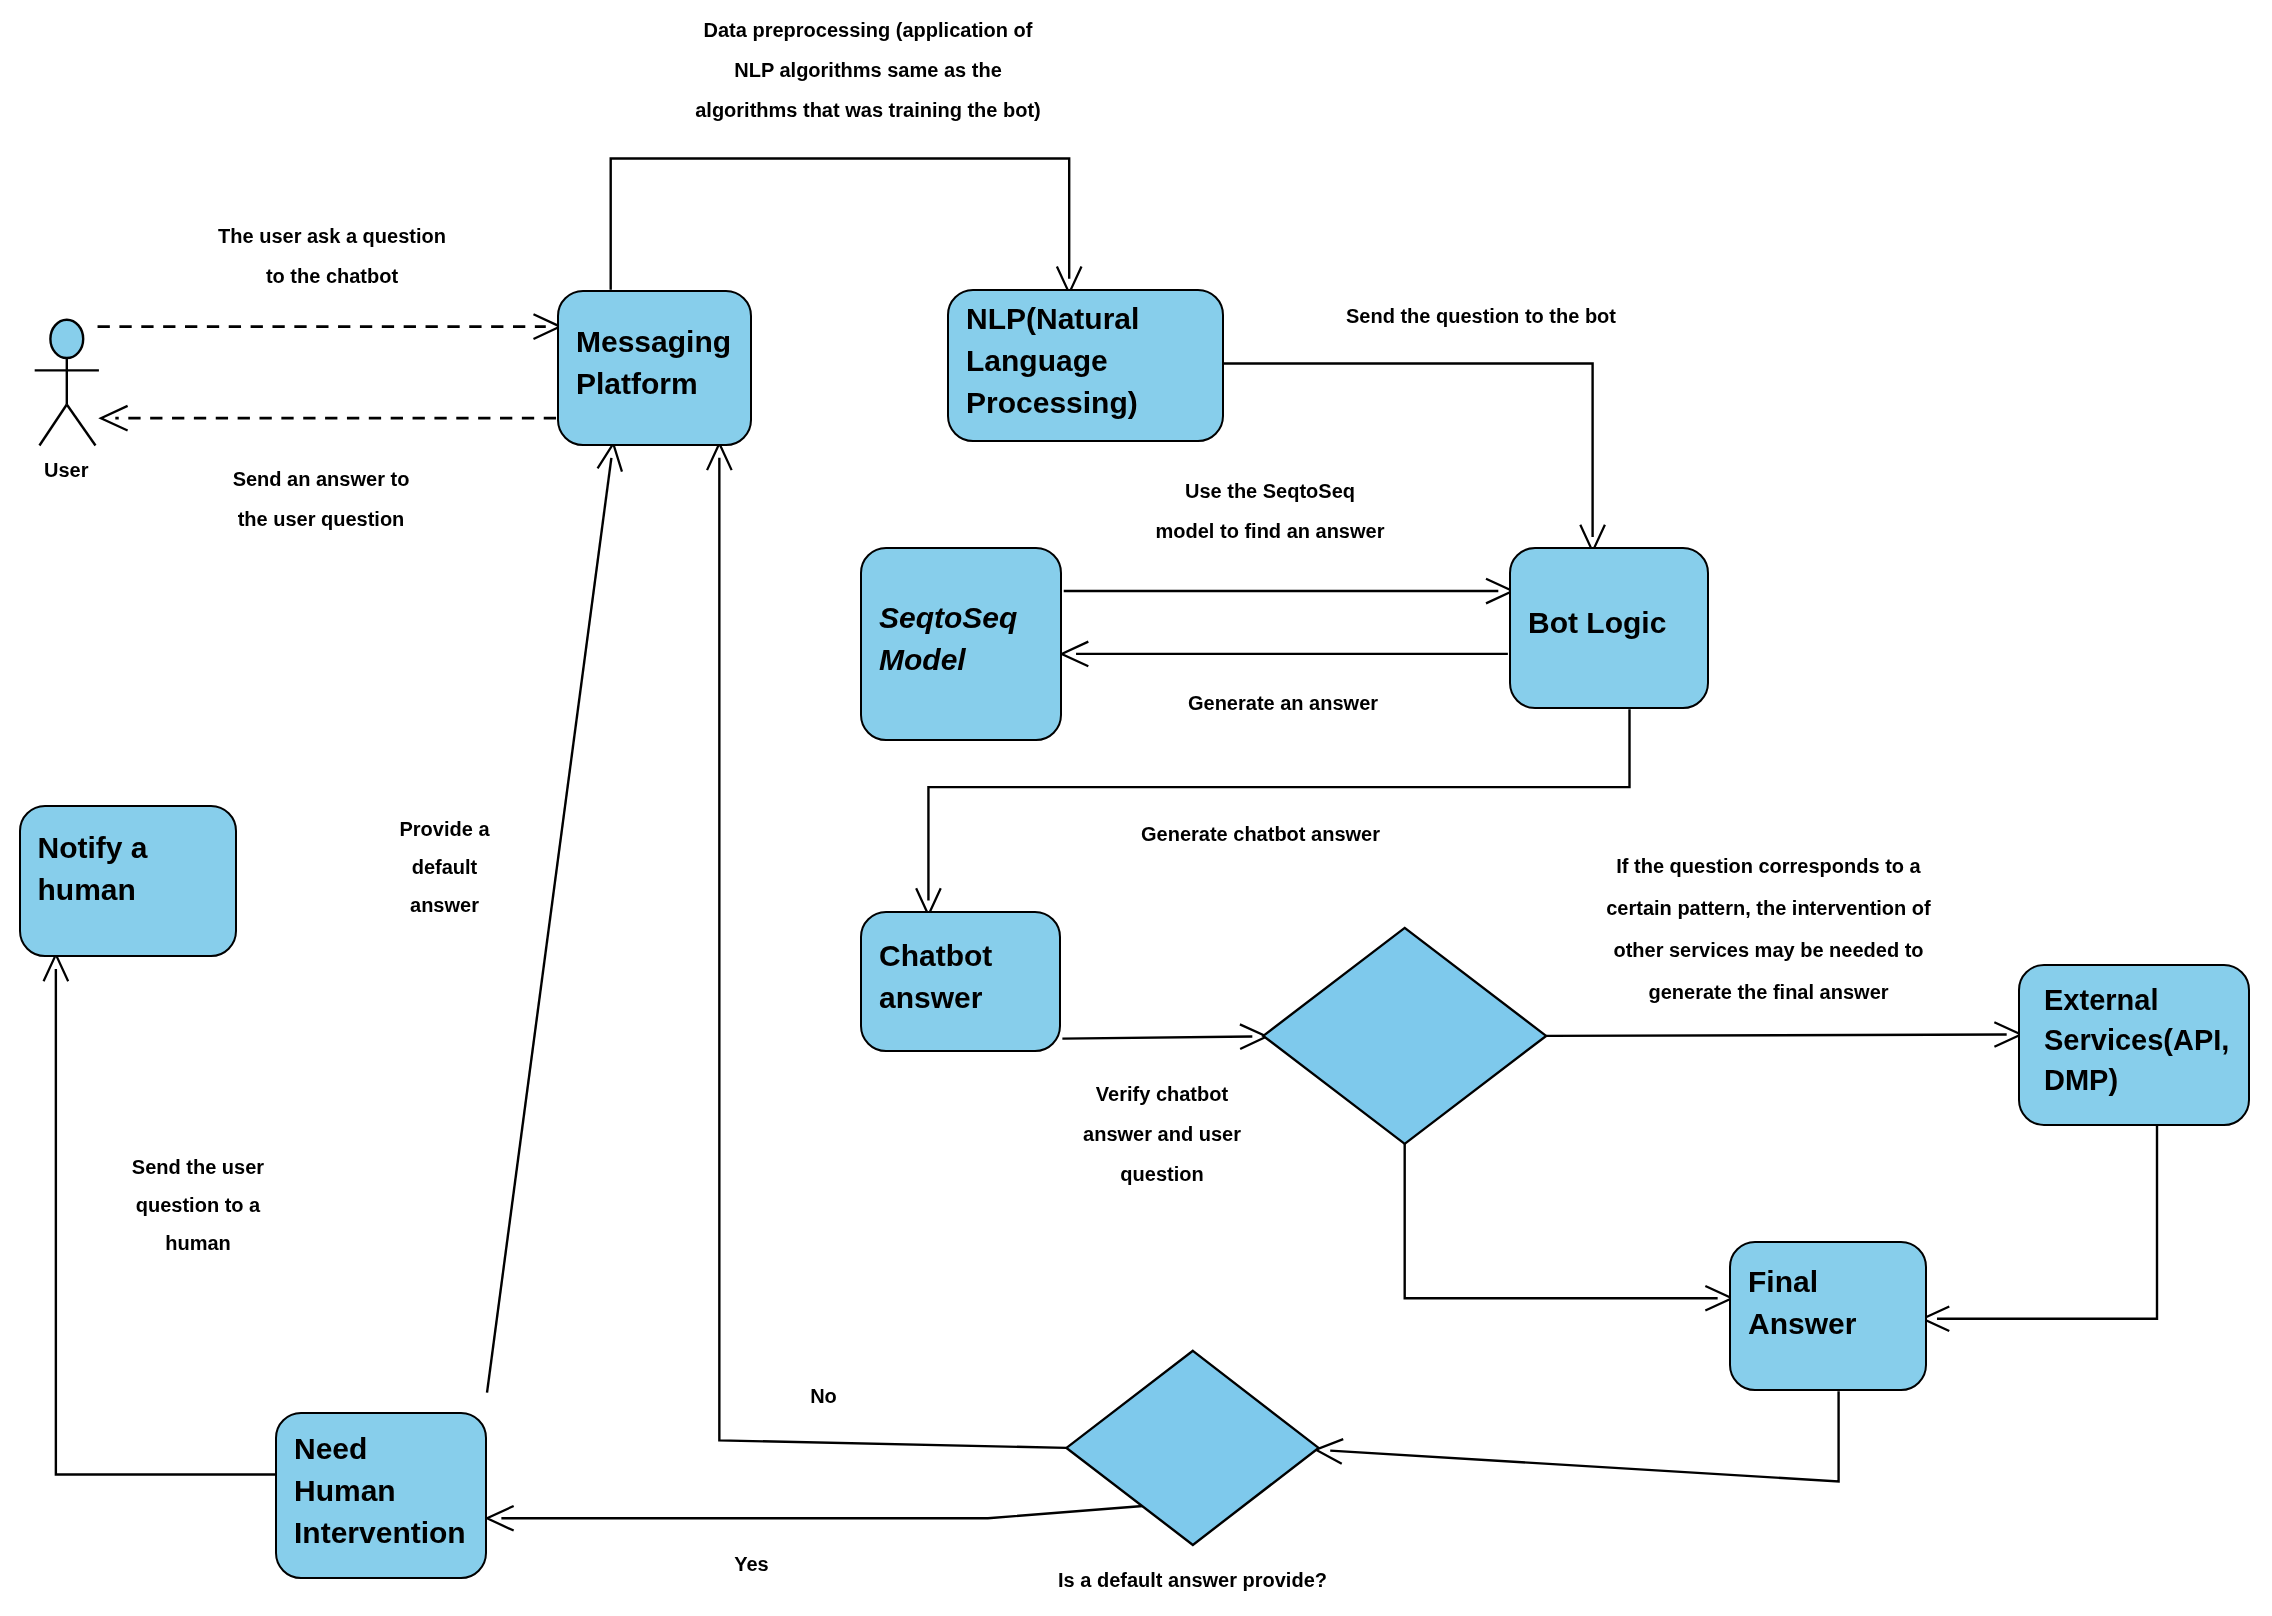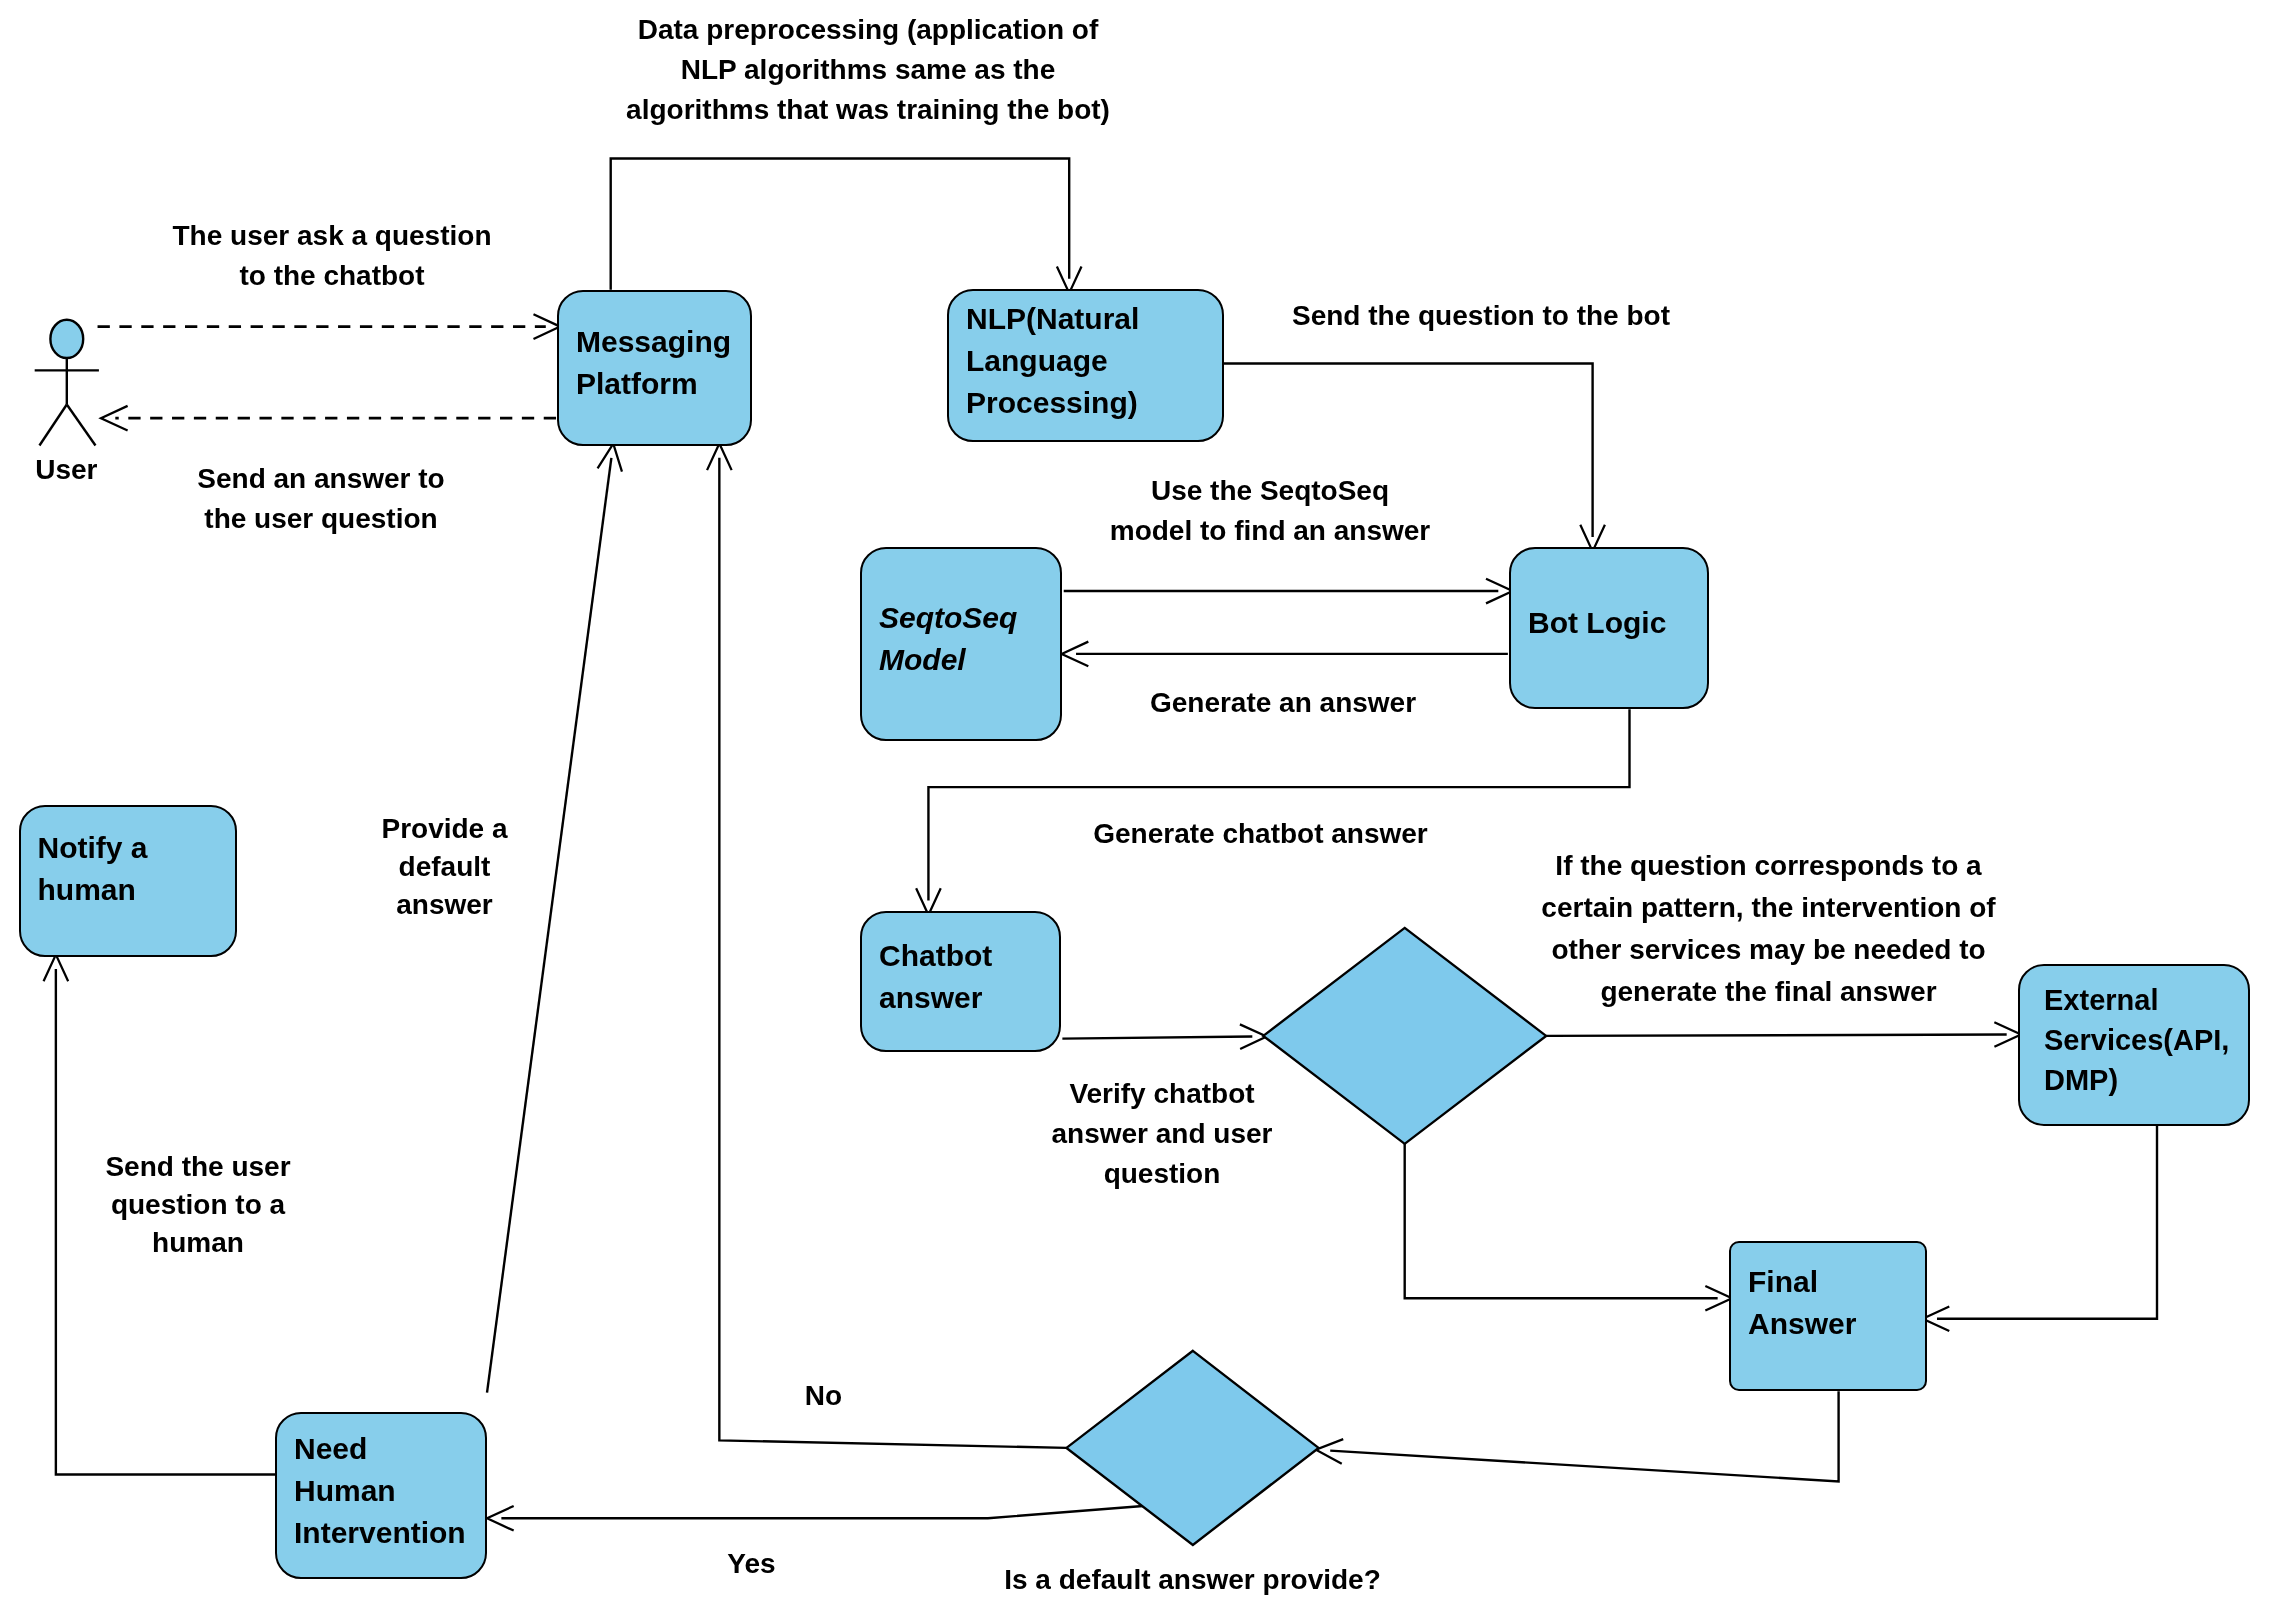--- a/index.html
+++ b/index.html
@@ -27,21 +27,21 @@
     font-size:30px;
     line-height:42px;
     color:var(--text,#000);
     white-space:pre-line;
     z-index:2;
   }
   .note{
     position:absolute;
     text-align:center;
     font-weight:bold;
-    font-size:28px;
+    font-size:20px;
     line-height:40px;
     color:var(--text,#000);
     white-space:pre-line;
     z-index:1;
   }
 </style>
 </head>
 <body>
 
 <div class="canvas">
@@ -89,21 +89,21 @@
 Language
 Processing)</div>
   <div class="node" style="left:860px;top:547px;width:202px;height:194px;font-style:italic;">SeqtoSeq
 Model</div>
   <div class="node" style="left:1509px;top:547px;width:200px;height:162px;">Bot Logic</div>
   <div class="node" style="left:860px;top:911px;width:201px;height:141px;">Chatbot
 answer</div>
   <div class="node" style="left:2018px;top:964px;width:232px;height:162px;font-size:29px;line-height:40px;padding-left:24px;">External
 Services(API,
 DMP)</div>
-  <div class="node" style="left:1729px;top:1241px;width:198px;height:150px;padding-bottom:27px;border-radius:10px;">Final
+  <div class="node" style="left:1729px;top:1241px;width:198px;height:150px;padding-bottom:27px;">Final
 Answer</div>
   <div class="node" style="left:18.5px;top:805px;width:218px;height:152px;padding-bottom:24.6px;">Notify a
 human</div>
   <div class="node" style="left:275px;top:1412px;width:212px;height:167px;">Need
 Human
 Intervention</div>
 
   <div class="note" style="left:492px;top:9.6px;width:752px;">Data preprocessing (application of
 NLP algorithms same as the
 algorithms that was training the bot)</div>

